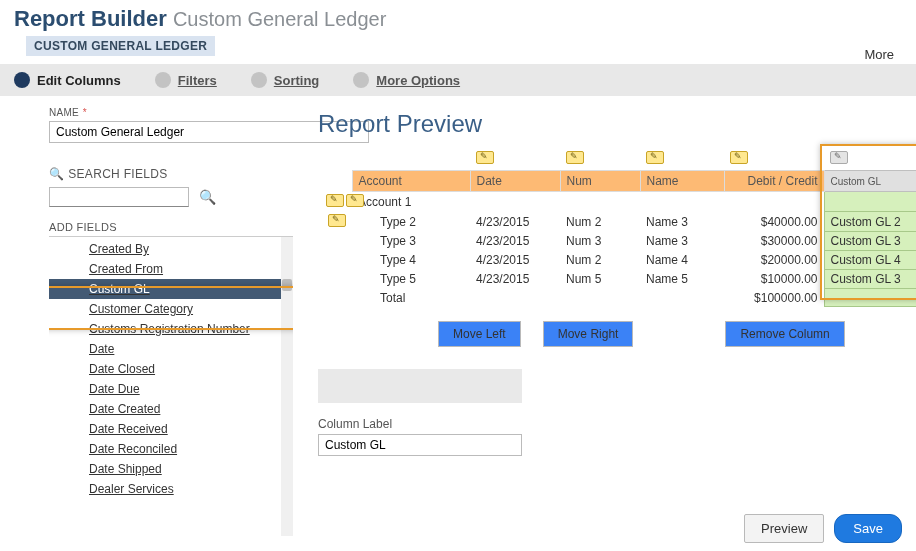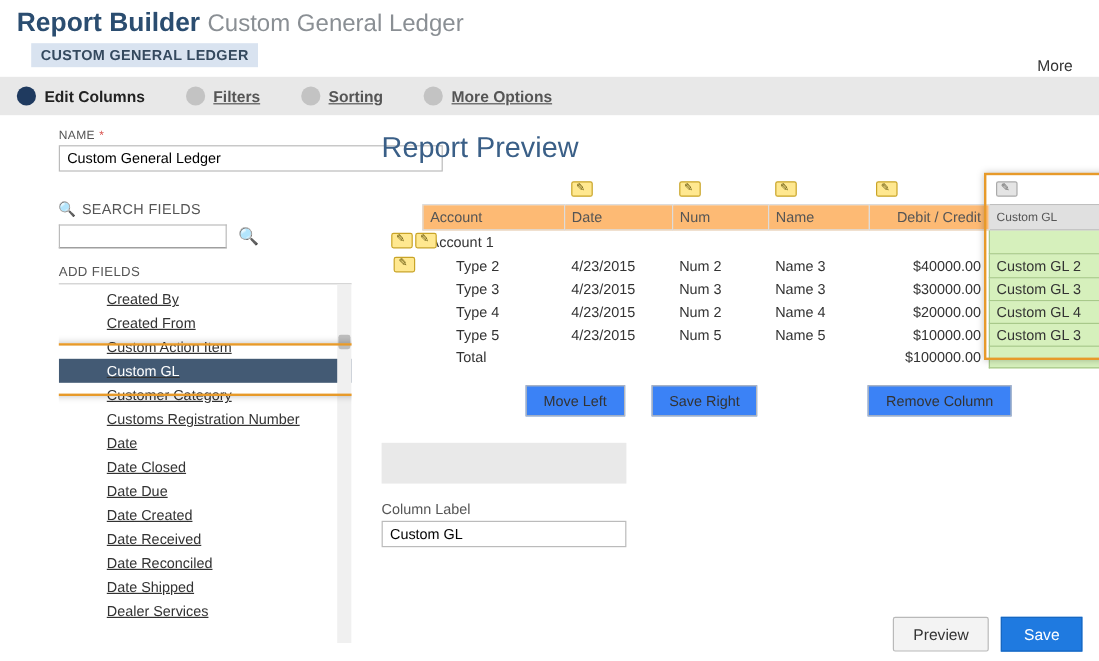--- a/index.html
+++ b/index.html
@@ -69,21 +69,21 @@
 
   .buttons-row { display: flex; gap: 22px; margin: 14px 0 0 120px; align-items: center; }
   .btn { background: #3b82f6; border: 1px solid #b9b9b9; padding: 5px 14px; font-size: 12px; cursor: pointer; color: #333; }
   .btn-gap { width: 48px; }
 
   .grey-block { width: 204px; height: 34px; background: #e9e9e9; margin-top: 22px; }
   .col-label-lbl { font-size: 12px; color: #555; margin-top: 14px; }
   .col-label-input { width: 204px; height: 22px; border: 1px solid #bbb; padding: 2px 6px; font-size: 12px; margin-top: 3px; }
 
   .footer { position: absolute; bottom: 8px; right: 14px; display: flex; gap: 10px; }
-  .btn-primary { background: #1f7ae0; color: #fff; border: 1px solid #1767c0; padding: 6px 18px; font-size: 13px; cursor: pointer; border-radius: 0; }
+  .btn-primary { background: #1f7ae0; color: #fff; border: 1px solid #1767c0; padding: 6px 18px; font-size: 13px; cursor: pointer; border-radius: 12px; }
   .btn-sec { background: #f3f3f3; border: 1px solid #b9b9b9; padding: 6px 16px; font-size: 13px; cursor: pointer; color: #333; border-radius: 2px; }
 
   .hl2 { position: absolute; border: 2px solid #e79a2a; pointer-events: none; box-shadow: 0 0 6px rgba(0,0,0,0.25); }
 </style>
 </head>
 <body>
 
 <div class="header">
   <div class="header-left">
     <div class="title-line">
@@ -132,21 +132,20 @@
         <input class="search-input" value="" style="">
         <span class="search-btn">🔍</span>
       </div>
     </div>
 
     <div class="addfields-label">ADD FIELDS</div>
     <div class="field-list-wrap">
       <div class="field-list" id="field-list">
           <div class="field-item">Created By</div>
           <div class="field-item">Created From</div>
-          <div class="field-item">Custom Action Item</div>
           <div class="field-item selected">Custom GL</div>
           <div class="field-item">Customer Category</div>
           <div class="field-item">Customs Registration Number</div>
           <div class="field-item">Date</div>
           <div class="field-item">Date Closed</div>
           <div class="field-item">Date Due</div>
           <div class="field-item">Date Created</div>
           <div class="field-item">Date Received</div>
           <div class="field-item">Date Reconciled</div>
           <div class="field-item">Date Shipped</div>
@@ -250,21 +249,21 @@
           <td class="right">$100000.00</td>
           <td class="custom-col"></td>
         </tr>
       </tbody>
         </table>
       <div class="hl2" style="left:502px; top:-4px; width:110px; height:156px;"></div>
     </div>
 
     <div class="buttons-row">
       <button class="btn">Move Left</button>
-      <button class="btn">Save Right</button>
+      <button class="btn">Move Right</button>
       <div class="btn-gap"></div>
       <button class="btn">Remove Column</button>
     </div>
 
     <div class="grey-block"></div>
     <div class="col-label-lbl">Column Label</div>
     <input class="col-label-input" value="Custom GL" style="">
 
   </div>
 </div>

